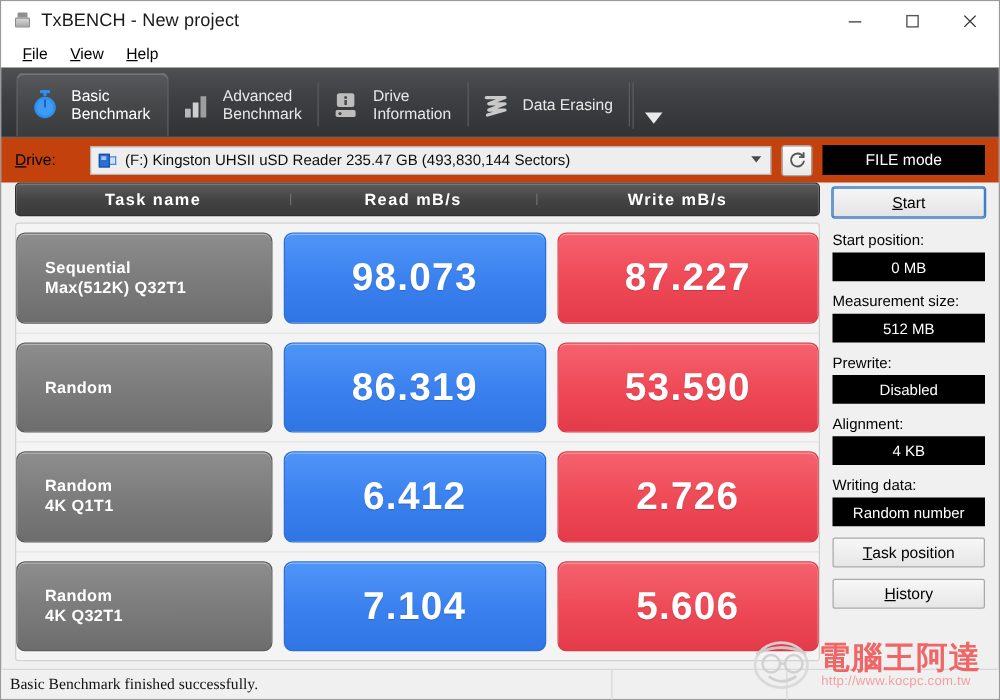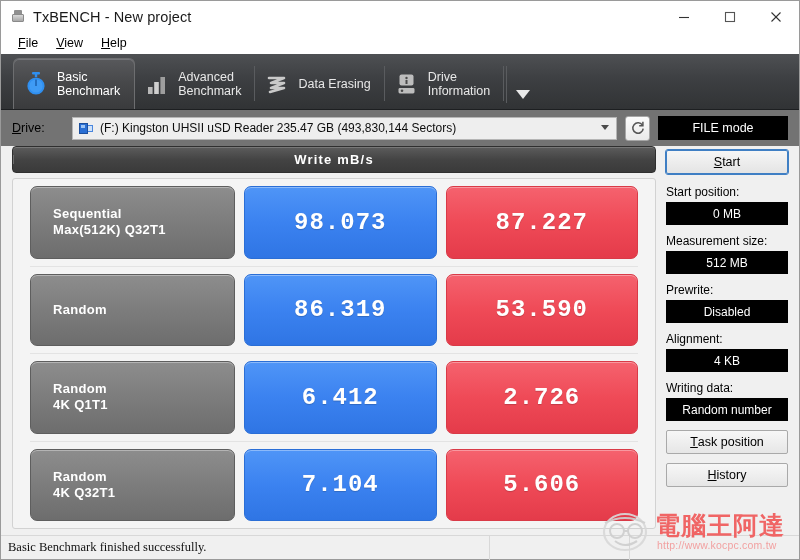--- a/index.html
+++ b/index.html
@@ -146,21 +146,21 @@
   }
 
   
   .drivebar {
     height: 36px;
     display: flex;
     align-items: center;
     padding: 0 11px;
     gap: 8px;
     flex: 0 0 auto;
-    background: #737373;
+    background: #c2410c;
   }
   .drive-label {
     font-size: 12.5px;
     color: #000;
     width: 52px;
   }
   .drive-combo {
     flex: 1 1 auto;
     height: 23px;
     background: #eeeeee;
@@ -257,21 +257,21 @@
     left: 0; top: 3px; bottom: 3px;
     width: 1px;
     background: #6e6e6e;
   }
 
   .res-body {
     flex: 1 1 auto;
     border: 1px solid #d2d2d2;
     background: #f4f4f4;
     border-radius: 3px;
-    padding: 7px 17px;
+    padding: 7px 0;
     display: flex;
     flex-direction: column;
     gap: 7px;
     min-height: 0;
   }
   .res-row {
     flex: 1 1 0;
     display: flex;
     gap: 9px;
     align-items: stretch;
@@ -297,22 +297,22 @@
   .task-l1 { font-size: 13px; font-weight: bold; line-height: 16px; letter-spacing:0.3px; }
   .task-l2 { font-size: 13px; font-weight: bold; line-height: 16px; letter-spacing:0.3px; }
 
   .cell-val {
     flex: 1 1 0;
     border-radius: 7px;
     display: flex;
     align-items: center;
     justify-content: center;
     color: #ffffff;
-    font-family: Liberation Mono, monospace;
-    font-size: 24px;
+    font-family: Liberation Sans, sans-serif;
+    font-size: 31px;
     font-weight: bold;
     letter-spacing: 1px;
     box-shadow: inset 0 1px 0 rgba(255,255,255,0.35);
     text-shadow: 0 1px 1px rgba(0,0,0,0.18);
   }
   .cell-read {
     background: linear-gradient(#4f95f7, #3b82f0 50%, #2f75e4);
     border: 1px solid #2a6ed6;
   }
   .cell-write {
@@ -488,41 +488,41 @@
         </svg>
       </div>
       <div class="tab-label">Advanced
 Benchmark</div>
     </div>
 
     <div class="tab">
       <div class="sep"></div>
       <div class="tab-icon">
         <svg width="24" height="26" viewBox="0 0 24 26">
-          <path d="M4 7 L19 7 L6 12 L19 12 L6 17 L19 17 L5 21" fill="none" stroke="#c9c9c9" stroke-width="2.6" stroke-linejoin="round" stroke-linecap="round"></path>
-        </svg>
-      </div>
-      <div class="tab-label">Data Erasing</div>
-    </div>
-
-    <div class="tab">
-      <div class="sep"></div>
-      <div class="tab-icon">
-        <svg width="24" height="26" viewBox="0 0 24 26">
           <rect x="4.5" y="3.5" width="14" height="11" rx="2" fill="#bdbdbd"></rect>
           <circle cx="11.5" cy="7" r="1.2" fill="#4a4a4a"></circle>
           <rect x="10.5" y="9" width="2" height="4" fill="#4a4a4a"></rect>
           <rect x="3.5" y="17" width="16" height="5.5" rx="1.4" fill="#bdbdbd"></rect>
           <circle cx="7" cy="19.8" r="1.3" fill="#4a4a4a"></circle>
         </svg>
       </div>
       <div class="tab-label">Drive
 Information</div>
     </div>
 
+    <div class="tab">
+      <div class="sep"></div>
+      <div class="tab-icon">
+        <svg width="24" height="26" viewBox="0 0 24 26">
+          <path d="M4 7 L19 7 L6 12 L19 12 L6 17 L19 17 L5 21" fill="none" stroke="#c9c9c9" stroke-width="2.6" stroke-linejoin="round" stroke-linecap="round"></path>
+        </svg>
+      </div>
+      <div class="tab-label">Data Erasing</div>
+    </div>
+
     <div class="tabs-more">
       <div class="mdiv"></div>
       <div class="caret-down"></div>
     </div>
   </div>
 
   <div class="drivebar">
     <div class="drive-label"><u>D</u>rive:</div>
     <div class="drive-combo">
       <div class="drive-dev-icon">
@@ -539,20 +539,22 @@
       </svg>
     </div>
     <div class="file-mode">FILE mode</div>
   </div>
 
   <div class="content">
 
     <div class="results">
 
       <div class="res-header">
+        <div class="hcol-task">Task name</div>
+        <div class="hcol-read">Read mB/s</div>
         <div class="hcol-write">Write mB/s</div>
       </div>
 
       <div class="res-body">
 
         <div class="res-row">
           <div class="cell-task">
             <div class="task-l1">Sequential</div>
             <div class="task-l2">Max(512K) Q32T1</div>
           </div>

